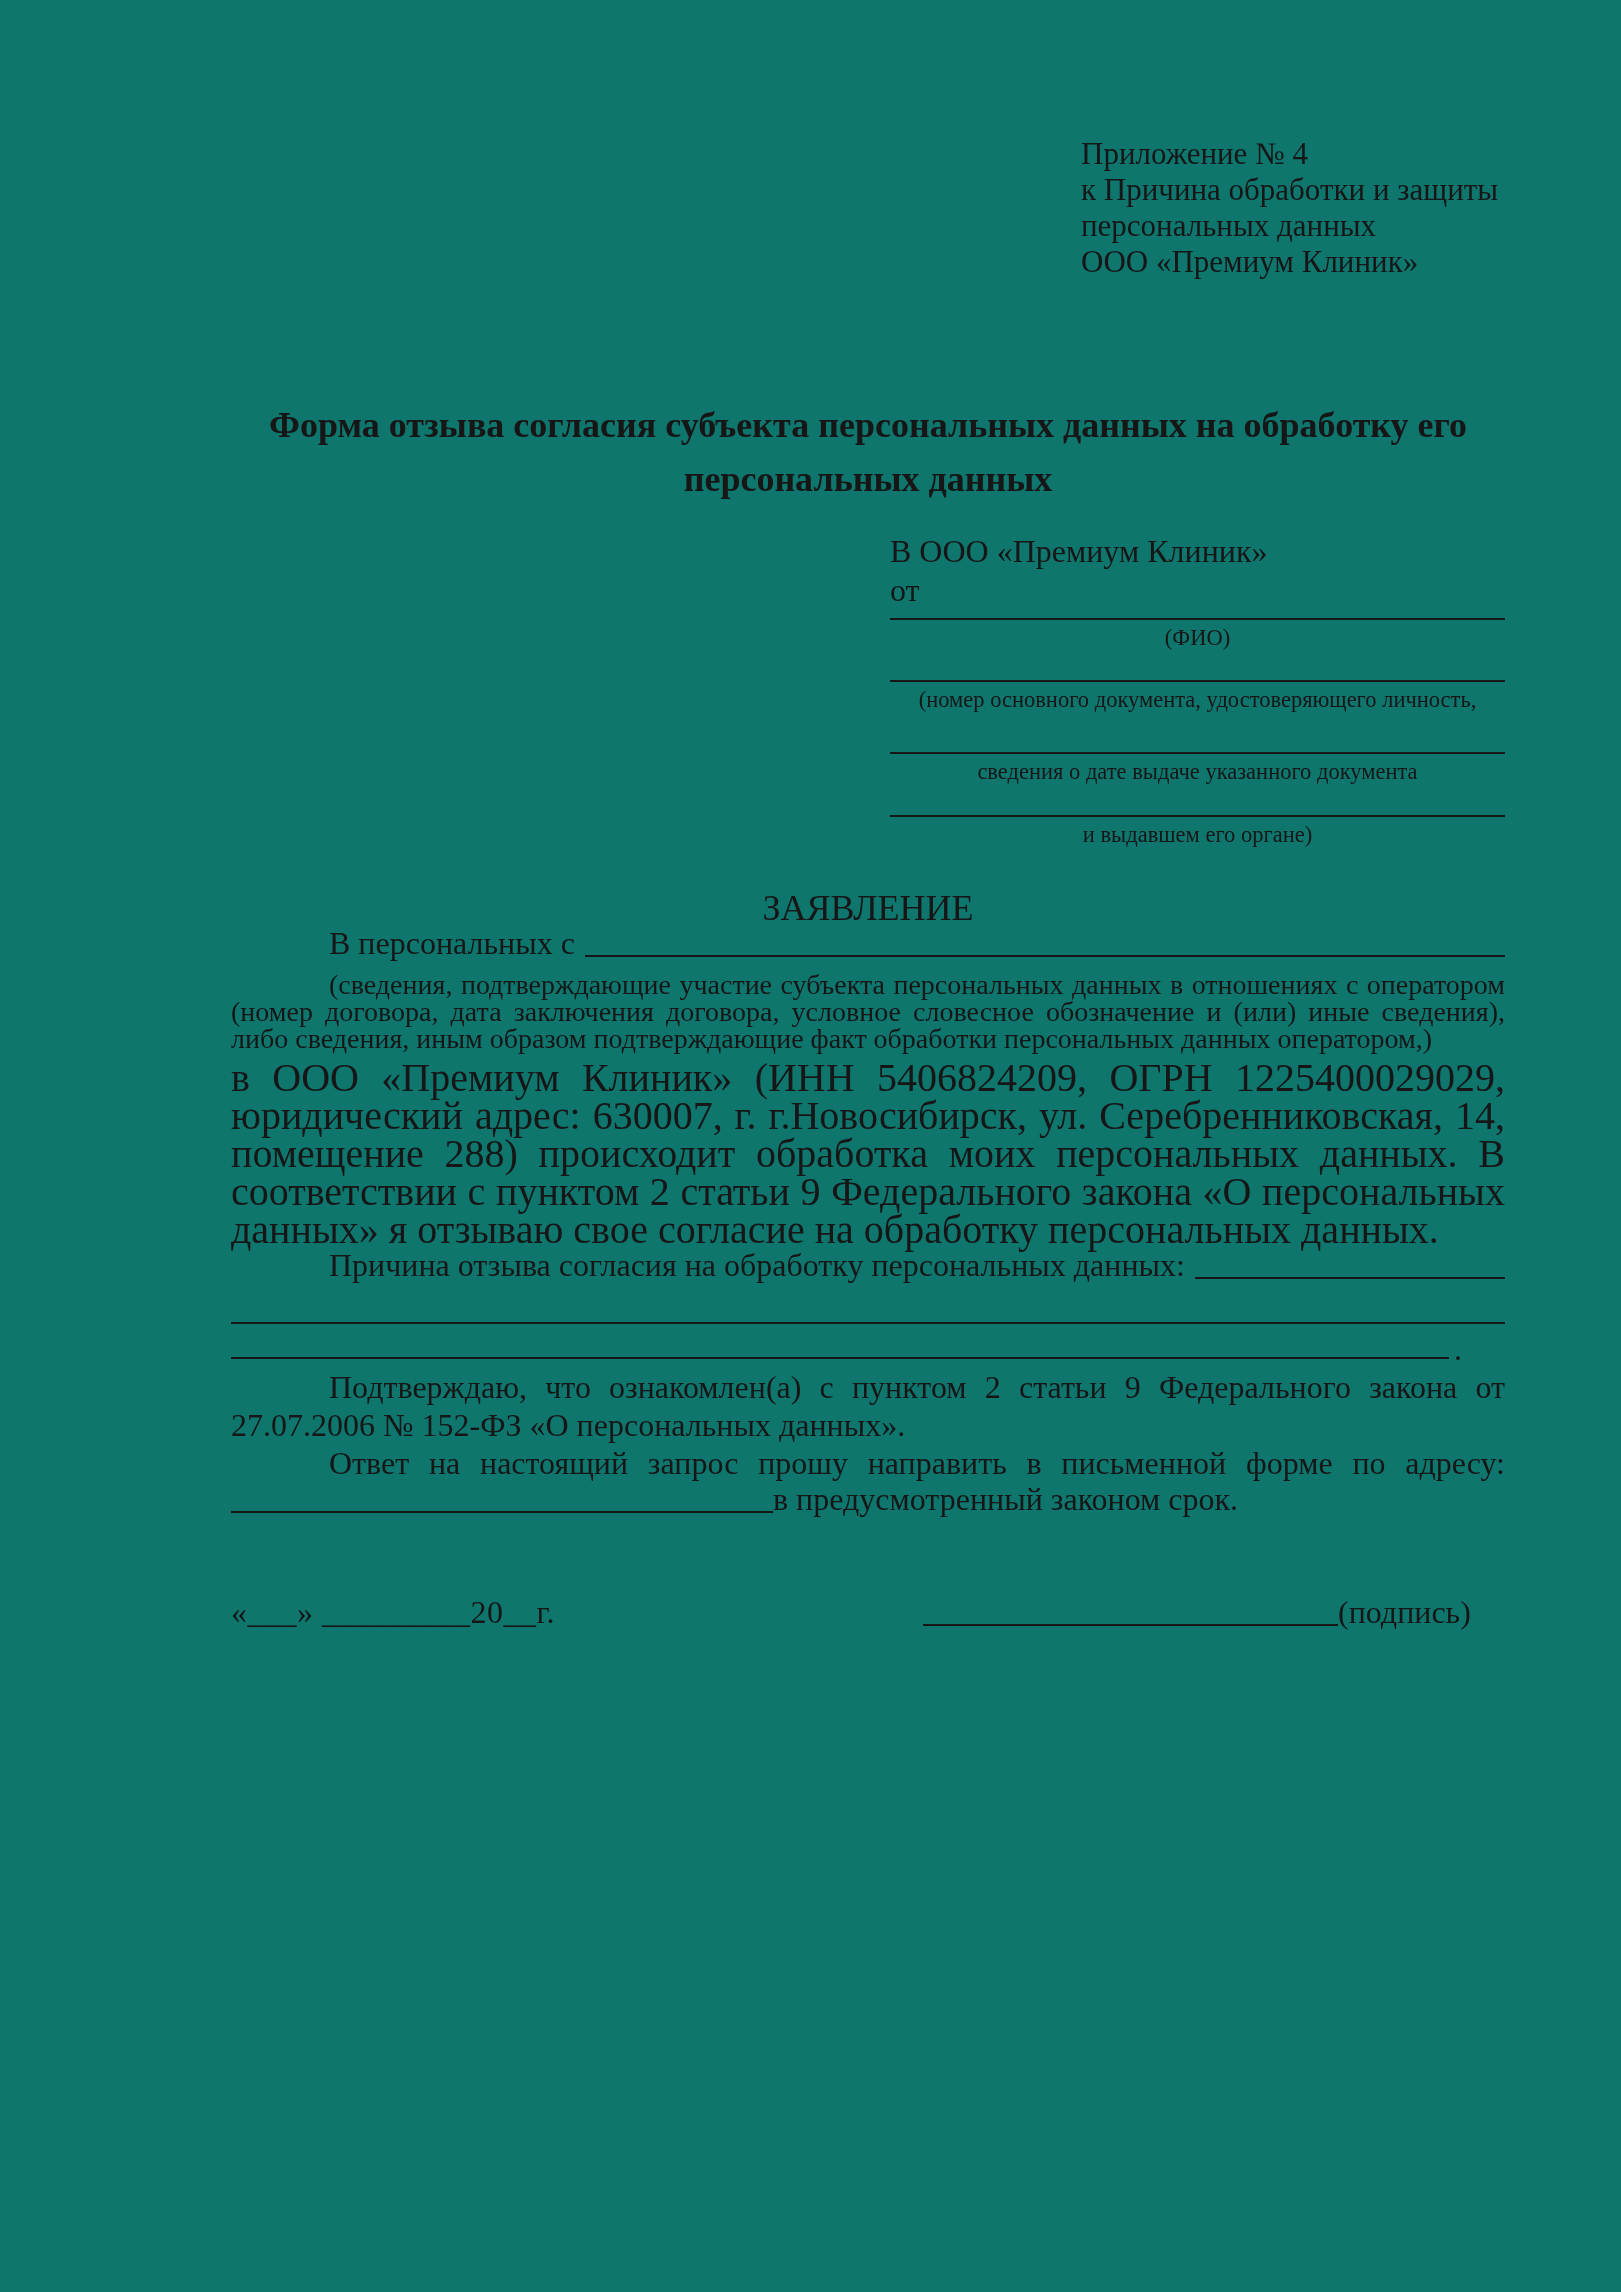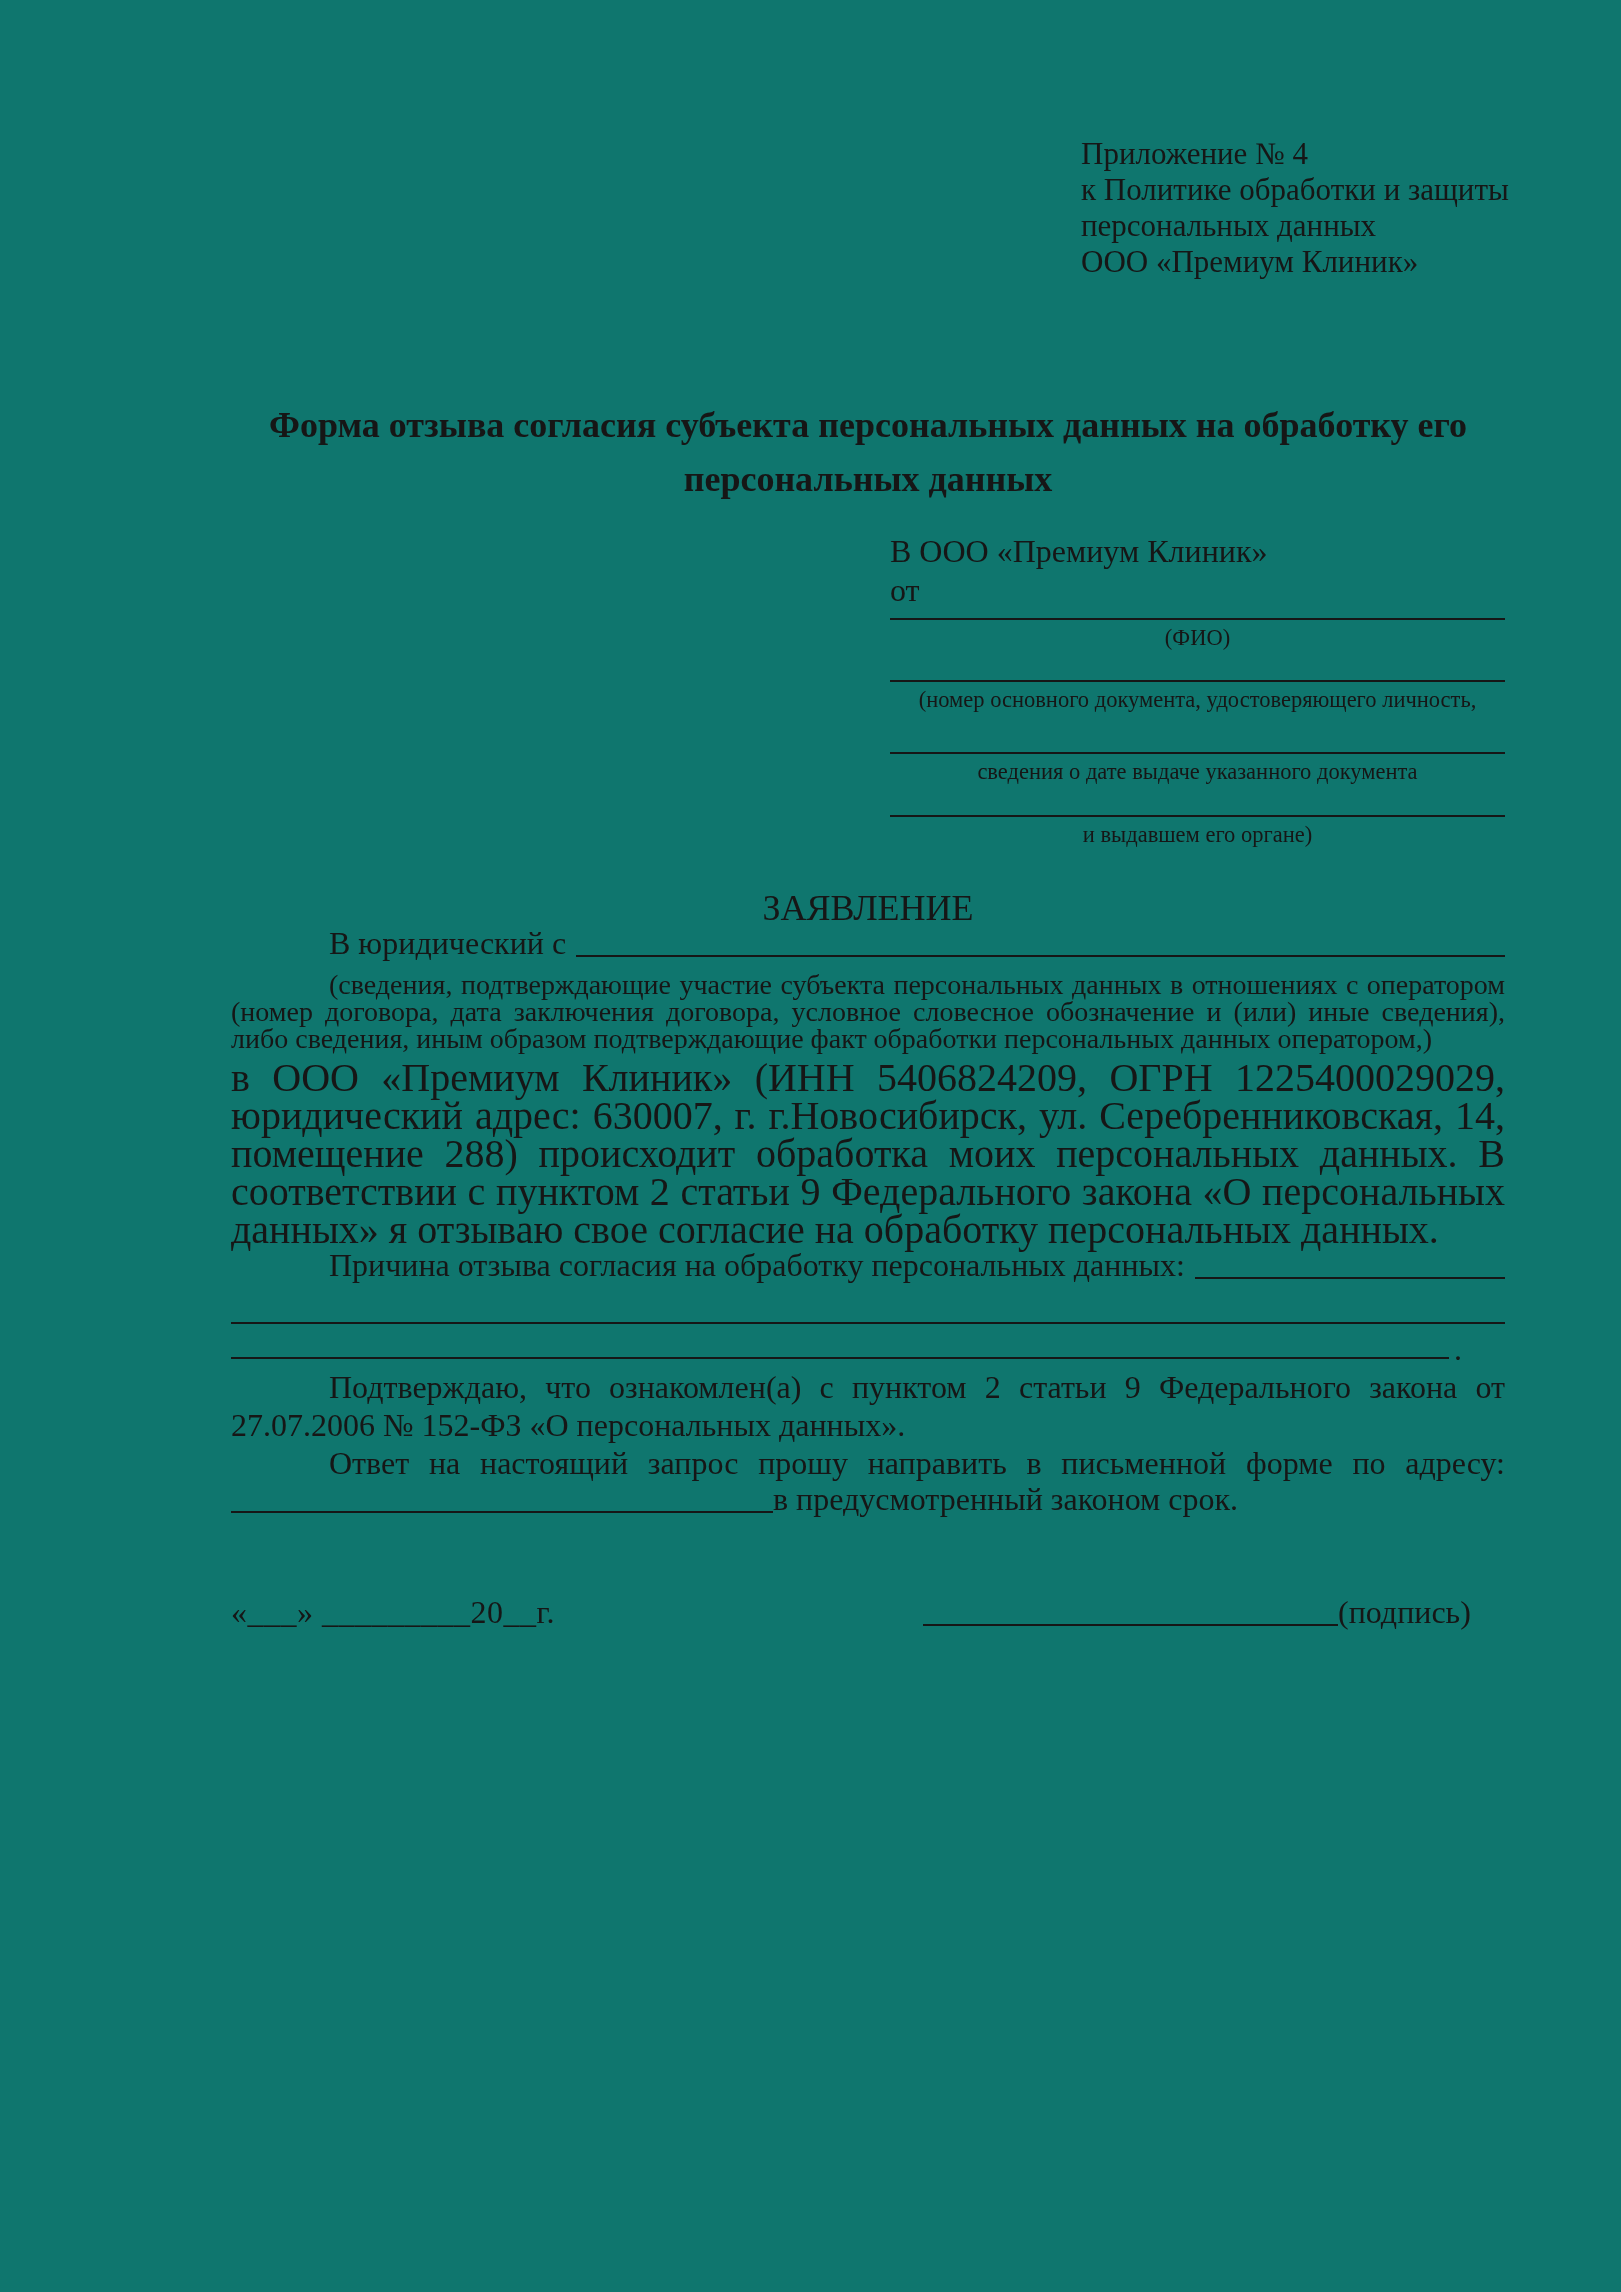--- a/index.html
+++ b/index.html
@@ -124,21 +124,21 @@
   }
   .sign-fill { width: 415px; }
 </style>
 </head>
 <body>
 
 <div class="page">
 
   <div class="abs header-block">
     <div>Приложение № 4</div>
-    <div>к Политике обработки и защиты</div>
+    <div>к Причина обработки и защиты</div>
     <div>персональных данных</div>
     <div>ООО «Премиум Клиник»</div>
   </div>
 
   <div class="abs form-title">Форма отзыва согласия субъекта персональных данных на обработку его персональных данных</div>
 
   <div class="abs addr-to">В ООО «Премиум Клиник»</div>
   <div class="abs addr-from">от</div>
 
   <div class="abs rule r1"></div>
@@ -149,21 +149,21 @@
 
   <div class="abs rule r3"></div>
   <div class="abs fcap c3">сведения о дате выдаче указанного документа</div>
 
   <div class="abs rule r4"></div>
   <div class="abs fcap c4">и выдавшем его органе)</div>
 
   <div class="abs stmt-heading">ЗАЯВЛЕНИЕ</div>
 
   <div class="abs accordance">
-    <span>В юридический с</span>
+    <span>В персональных с</span>
     <div class="fill"></div>
   </div>
 
   <div class="abs fineprint">(сведения, подтверждающие участие субъекта персональных данных в отношениях с оператором (номер договора, дата заключения договора, условное словесное обозначение и (или) иные сведения), либо сведения, иным образом подтверждающие факт обработки персональных данных оператором,)</div>
 
   <div class="abs bodypara">в ООО «Премиум Клиник» (ИНН 5406824209, ОГРН 1225400029029, юридический адрес: 630007, г. г.Новосибирск, ул. Серебренниковская, 14, помещение 288) происходит обработка моих персональных данных. В соответствии с пунктом 2 статьи 9 Федерального закона «О персональных данных» я отзываю свое согласие на обработку персональных данных.</div>
 
   <div class="abs reason">
     <span>Причина отзыва согласия на обработку персональных данных:</span>
     <div class="fill"></div>

